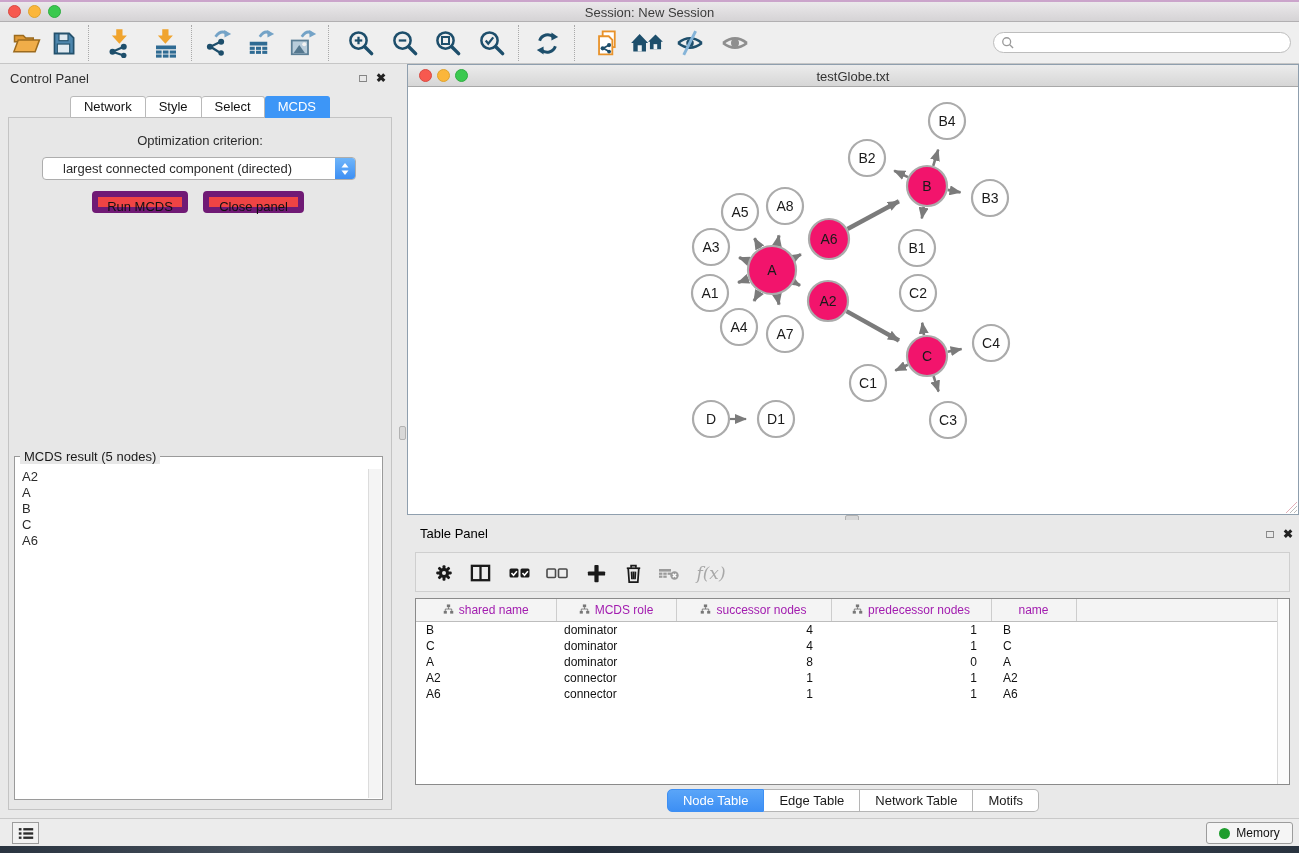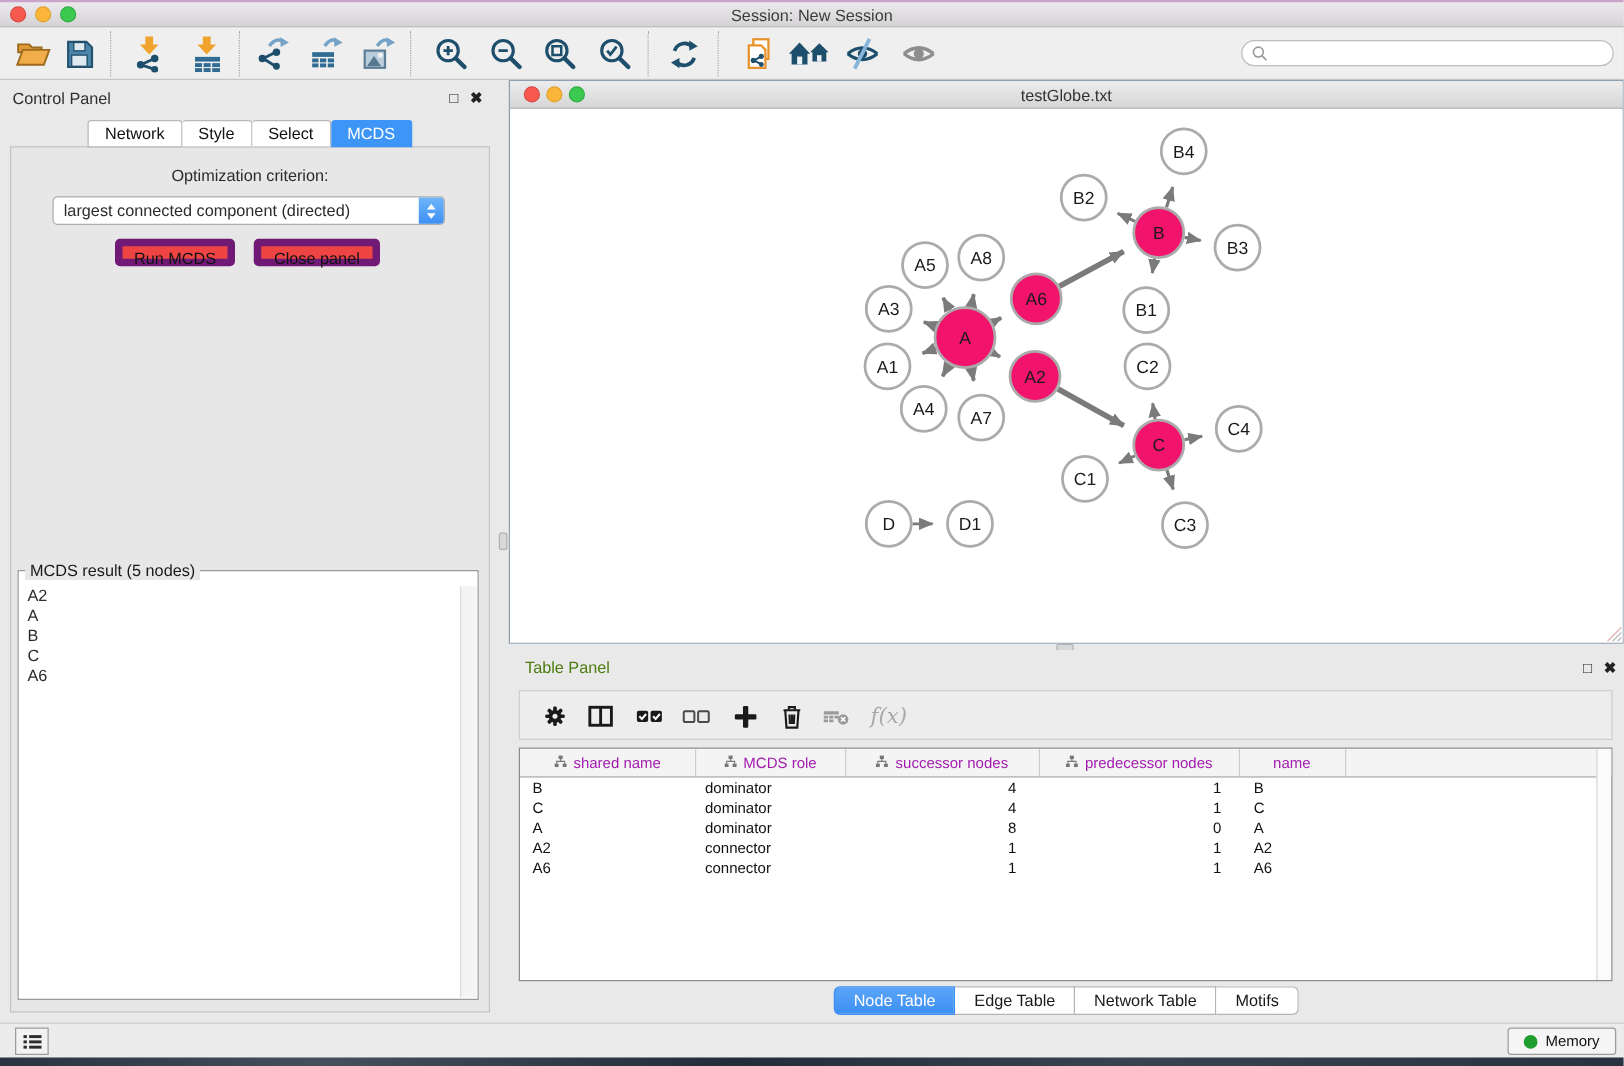--- a/index.html
+++ b/index.html
@@ -31,21 +31,21 @@
   .panel-winbtn { position:absolute; top:6px; width:16px; height:16px; text-align:center; line-height:16px; font-size:12px; color:#222; }
   #cp-content { position:absolute; left:8px; top:53px; right:8px; bottom:8px; border:1px solid #c4c4c4; background:#e7e7e7; }
   #cp-tabs { position:absolute; left:0; top:32px; width:400px; display:flex; justify-content:center; z-index:2; }
   .cp-tab { height:22px; line-height:20px; padding:0 13px; background:#fff; border:1px solid #b9b9b9; border-left:none;
             color:#111; border-radius:3px 3px 0 0; }
   .cp-tab:first-child { border-left:1px solid #b9b9b9; }
   .cp-tab.active { background:#3d96f7; border-color:#3d96f7; color:#fff; }
   #opt-label { position:absolute; left:0; width:400px; top:69px; text-align:center; }
   #dropdown { position:absolute; left:42px; top:93px; width:314px; height:23px; background:#fff; border:1px solid #adadad;
               border-radius:4px; display:flex; align-items:center; }
-  #dropdown .dd-text { flex:1; padding-left:8px; white-space:nowrap; overflow:hidden; }
+  #dropdown .dd-text { flex:1; padding-left:20px; white-space:nowrap; overflow:hidden; }
   #dropdown .dd-step { width:20px; height:21px; border-radius:0 3px 3px 0; background:linear-gradient(#6fb5f9,#3d8ff4);
                        display:flex; align-items:center; justify-content:center; }
   .btn { position:absolute; height:22px; background:#ef4444; border:6px solid #701a75; border-radius:4px;
          text-align:center; line-height:20px; color:#111; }
   #fieldset { position:absolute; left:14px; top:392px; width:369px; height:344px; border:1px solid #9a9a9a; background:#fff; }
   #fieldset .legend { position:absolute; left:5px; top:-8px; background:#e7e7e7; padding:0 4px; color:#1a1a1a; }
   #mcds-list { position:absolute; left:1px; top:12px; right:15px; bottom:1px; background:#fff; overflow:hidden; }
   #mcds-list .item { height:16px; line-height:16px; padding-left:6px; }
   #mcds-scroll { position:absolute; top:12px; right:1px; bottom:1px; width:13px; background:#f4f4f4; border-left:1px solid #dcdcdc; }
 
@@ -59,21 +59,21 @@
   #resize-grip { position:absolute; right:0; bottom:0; width:16px; height:16px; }
 
   
   #vsplit-handle { position:absolute; left:399px; top:426px; width:7px; height:14px; background:#d8d8d8;
                    border:1px solid #b2b2b2; border-radius:2px; }
   #hsplit-handle { position:absolute; left:845px; top:515px; width:14px; height:7px; background:#d8d8d8;
                    border:1px solid #b2b2b2; border-radius:2px; }
 
   
   #table-panel { position:absolute; left:407px; top:520px; width:892px; height:298px; background:#e9e9e9; }
-  #tp-head { position:absolute; left:13px; top:6px; color:#4d7c0f; }
+  #tp-head { position:absolute; left:13px; top:6px; color:#000000; }
   #tp-toolbar { position:absolute; left:8px; top:32px; width:875px; height:40px; background:#ededed; border:1px solid #cfcfcf; }
   .tp-btn { position:absolute; top:4px; width:32px; height:32px; display:flex; align-items:center; justify-content:center; }
   #fx-label { font-family:"DejaVu Serif", serif; font-style:italic; color:#a8a8a8; font-size:17px; }
   #node-table-wrap { position:absolute; left:8px; top:78px; width:875px; height:187px; background:#fff; border:1px solid #8a8a8a; overflow:hidden; }
   #node-table { border-collapse:collapse; table-layout:fixed; width:874px; font-size:12px; }
   #node-table th { height:22px; background:#f4f4f4; border-bottom:1px solid #bdbdbd; font-weight:normal; color:#a21caf;
                    text-align:center; overflow:hidden; white-space:nowrap; }
   #node-table th + th { border-left:1px solid #cdcdcd; }
   #node-table th .hicon { vertical-align:-1px; margin-right:5px; }
   #node-table td { height:16px; line-height:16px; color:#111; white-space:nowrap; overflow:hidden; }

